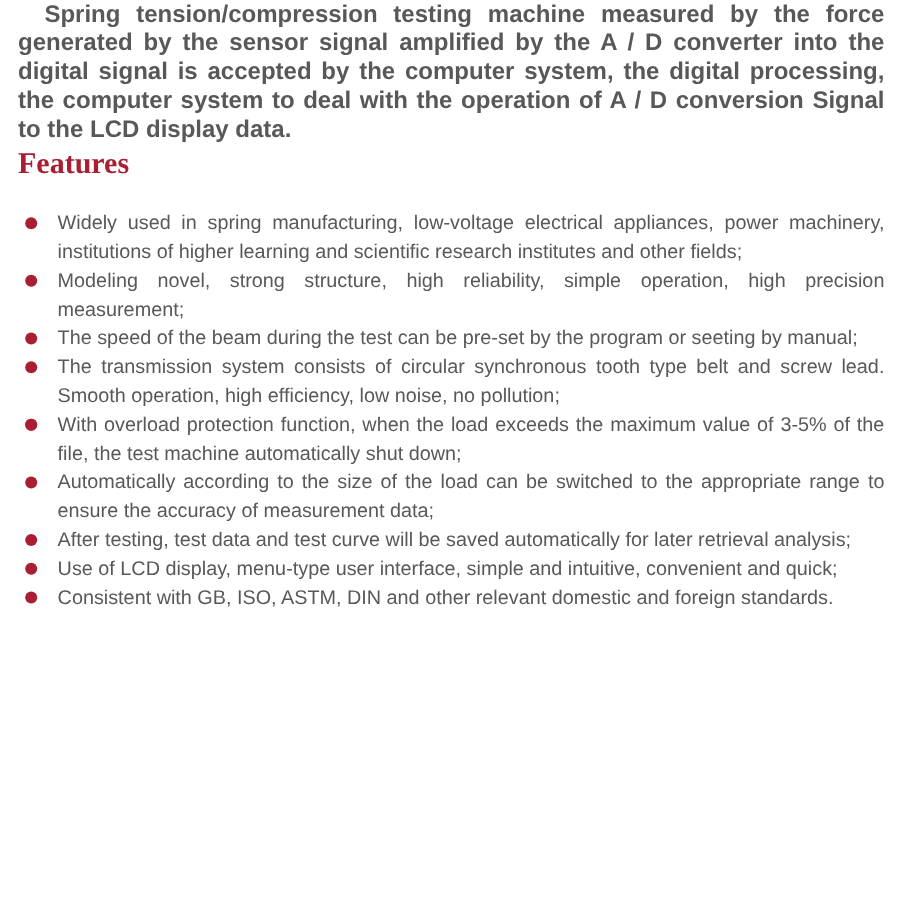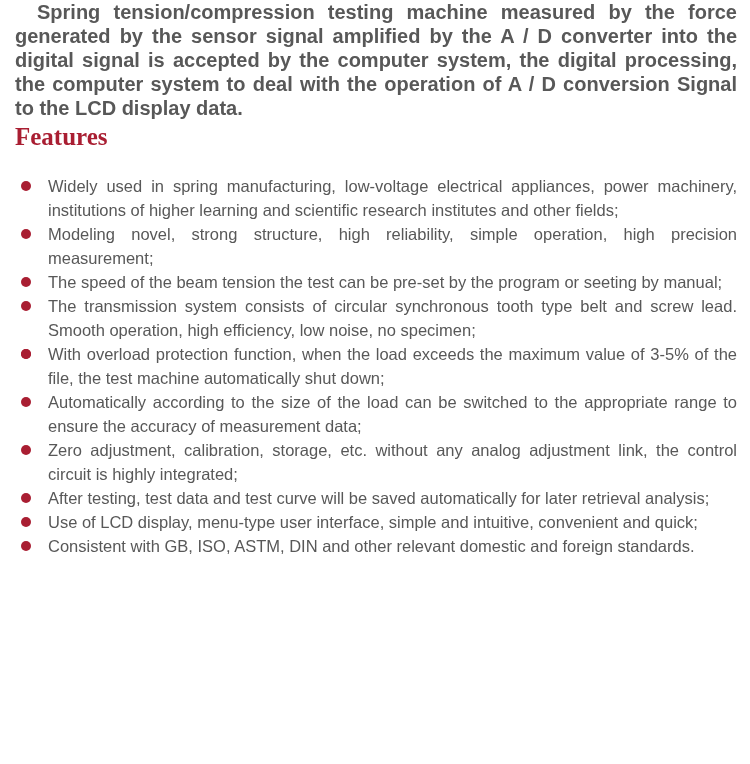--- a/index.html
+++ b/index.html
@@ -72,40 +72,36 @@
     <li>
       <span class="dot"></span>
       <span>Widely used in spring manufacturing, low-voltage electrical appliances, power machinery, institutions of higher learning and scientific research institutes and other fields;</span>
     </li>
     <li>
       <span class="dot"></span>
       <span>Modeling novel, strong structure, high reliability, simple operation, high precision measurement;</span>
     </li>
     <li>
       <span class="dot"></span>
-      <span>The speed of the beam tension the test can be pre-set by the program or seeting by manual;</span>
+      <span>The speed of the beam during the test can be pre-set by the program or seeting by manual;</span>
     </li>
     <li>
       <span class="dot"></span>
-      <span>The transmission system consists of circular synchronous tooth type belt and screw lead. Smooth operation, high efficiency, low noise, no specimen;</span>
+      <span>The transmission system consists of circular synchronous tooth type belt and screw lead. Smooth operation, high efficiency, low noise, no pollution;</span>
     </li>
     <li>
       <span class="dot"></span>
     </li>
     <li>
       <span class="dot"></span>
       <span>With overload protection function, when the load exceeds the maximum value of 3-5% of the file, the test machine automatically shut down;</span>
     </li>
     <li>
       <span class="dot"></span>
       <span>Automatically according to the size of the load can be switched to the appropriate range to ensure the accuracy of measurement data;</span>
-    </li>
-    <li>
-      <span class="dot"></span>
-      <span>Zero adjustment, calibration, storage, etc. without any analog adjustment link, the control circuit is highly integrated;</span>
     </li>
     <li>
       <span class="dot"></span>
       <span>After testing, test data and test curve will be saved automatically for later retrieval analysis;</span>
     </li>
     <li>
       <span class="dot"></span>
       <span>Use of LCD display, menu-type user interface, simple and intuitive, convenient and quick;</span>
     </li>
     <li>

